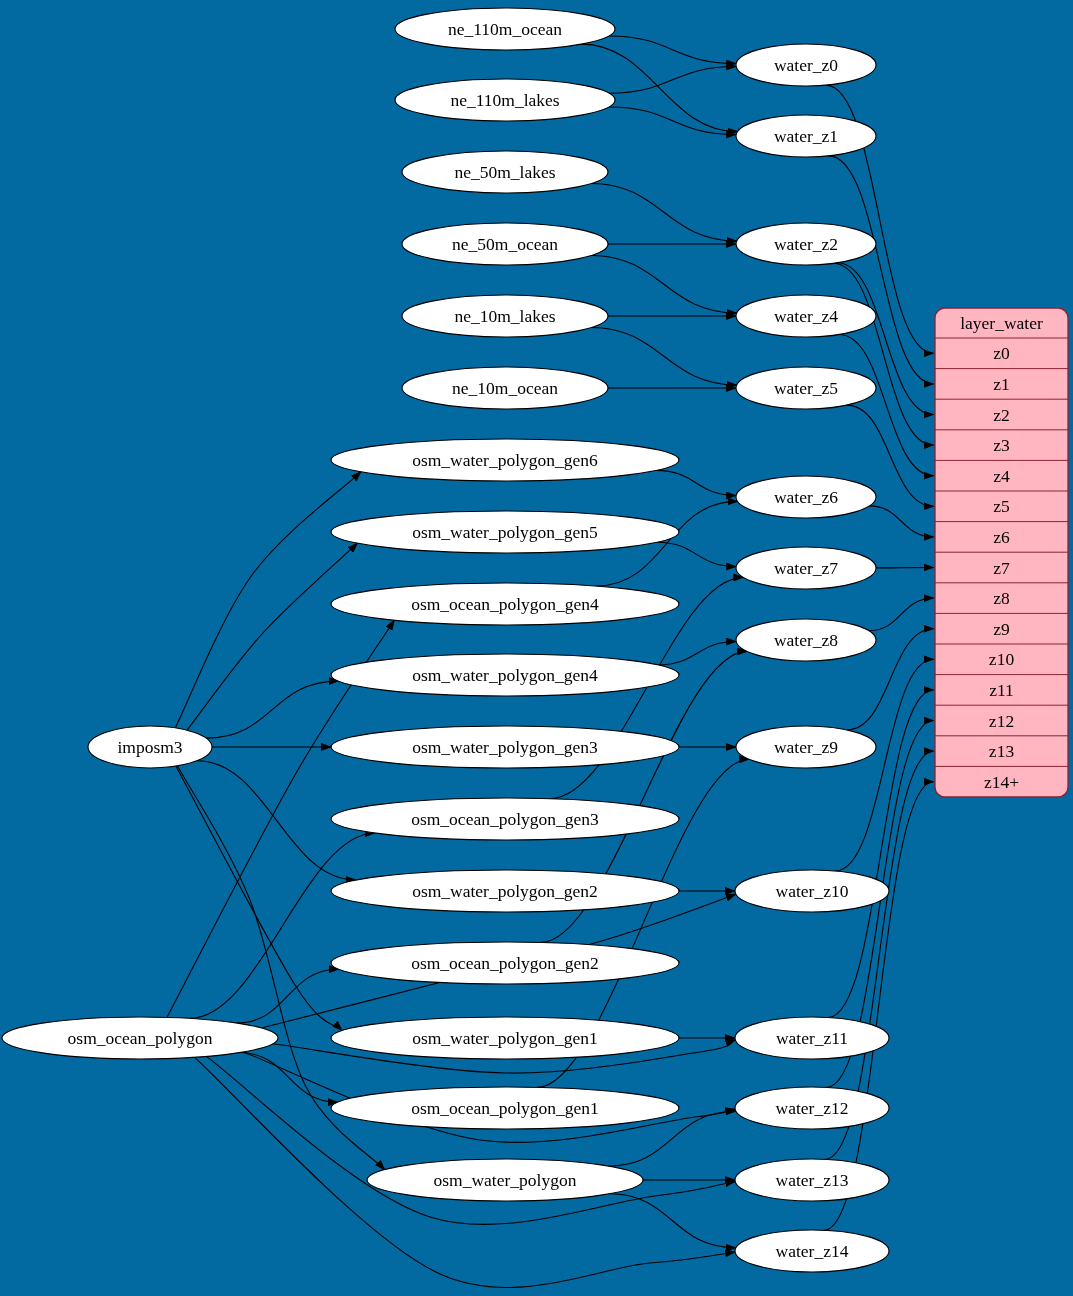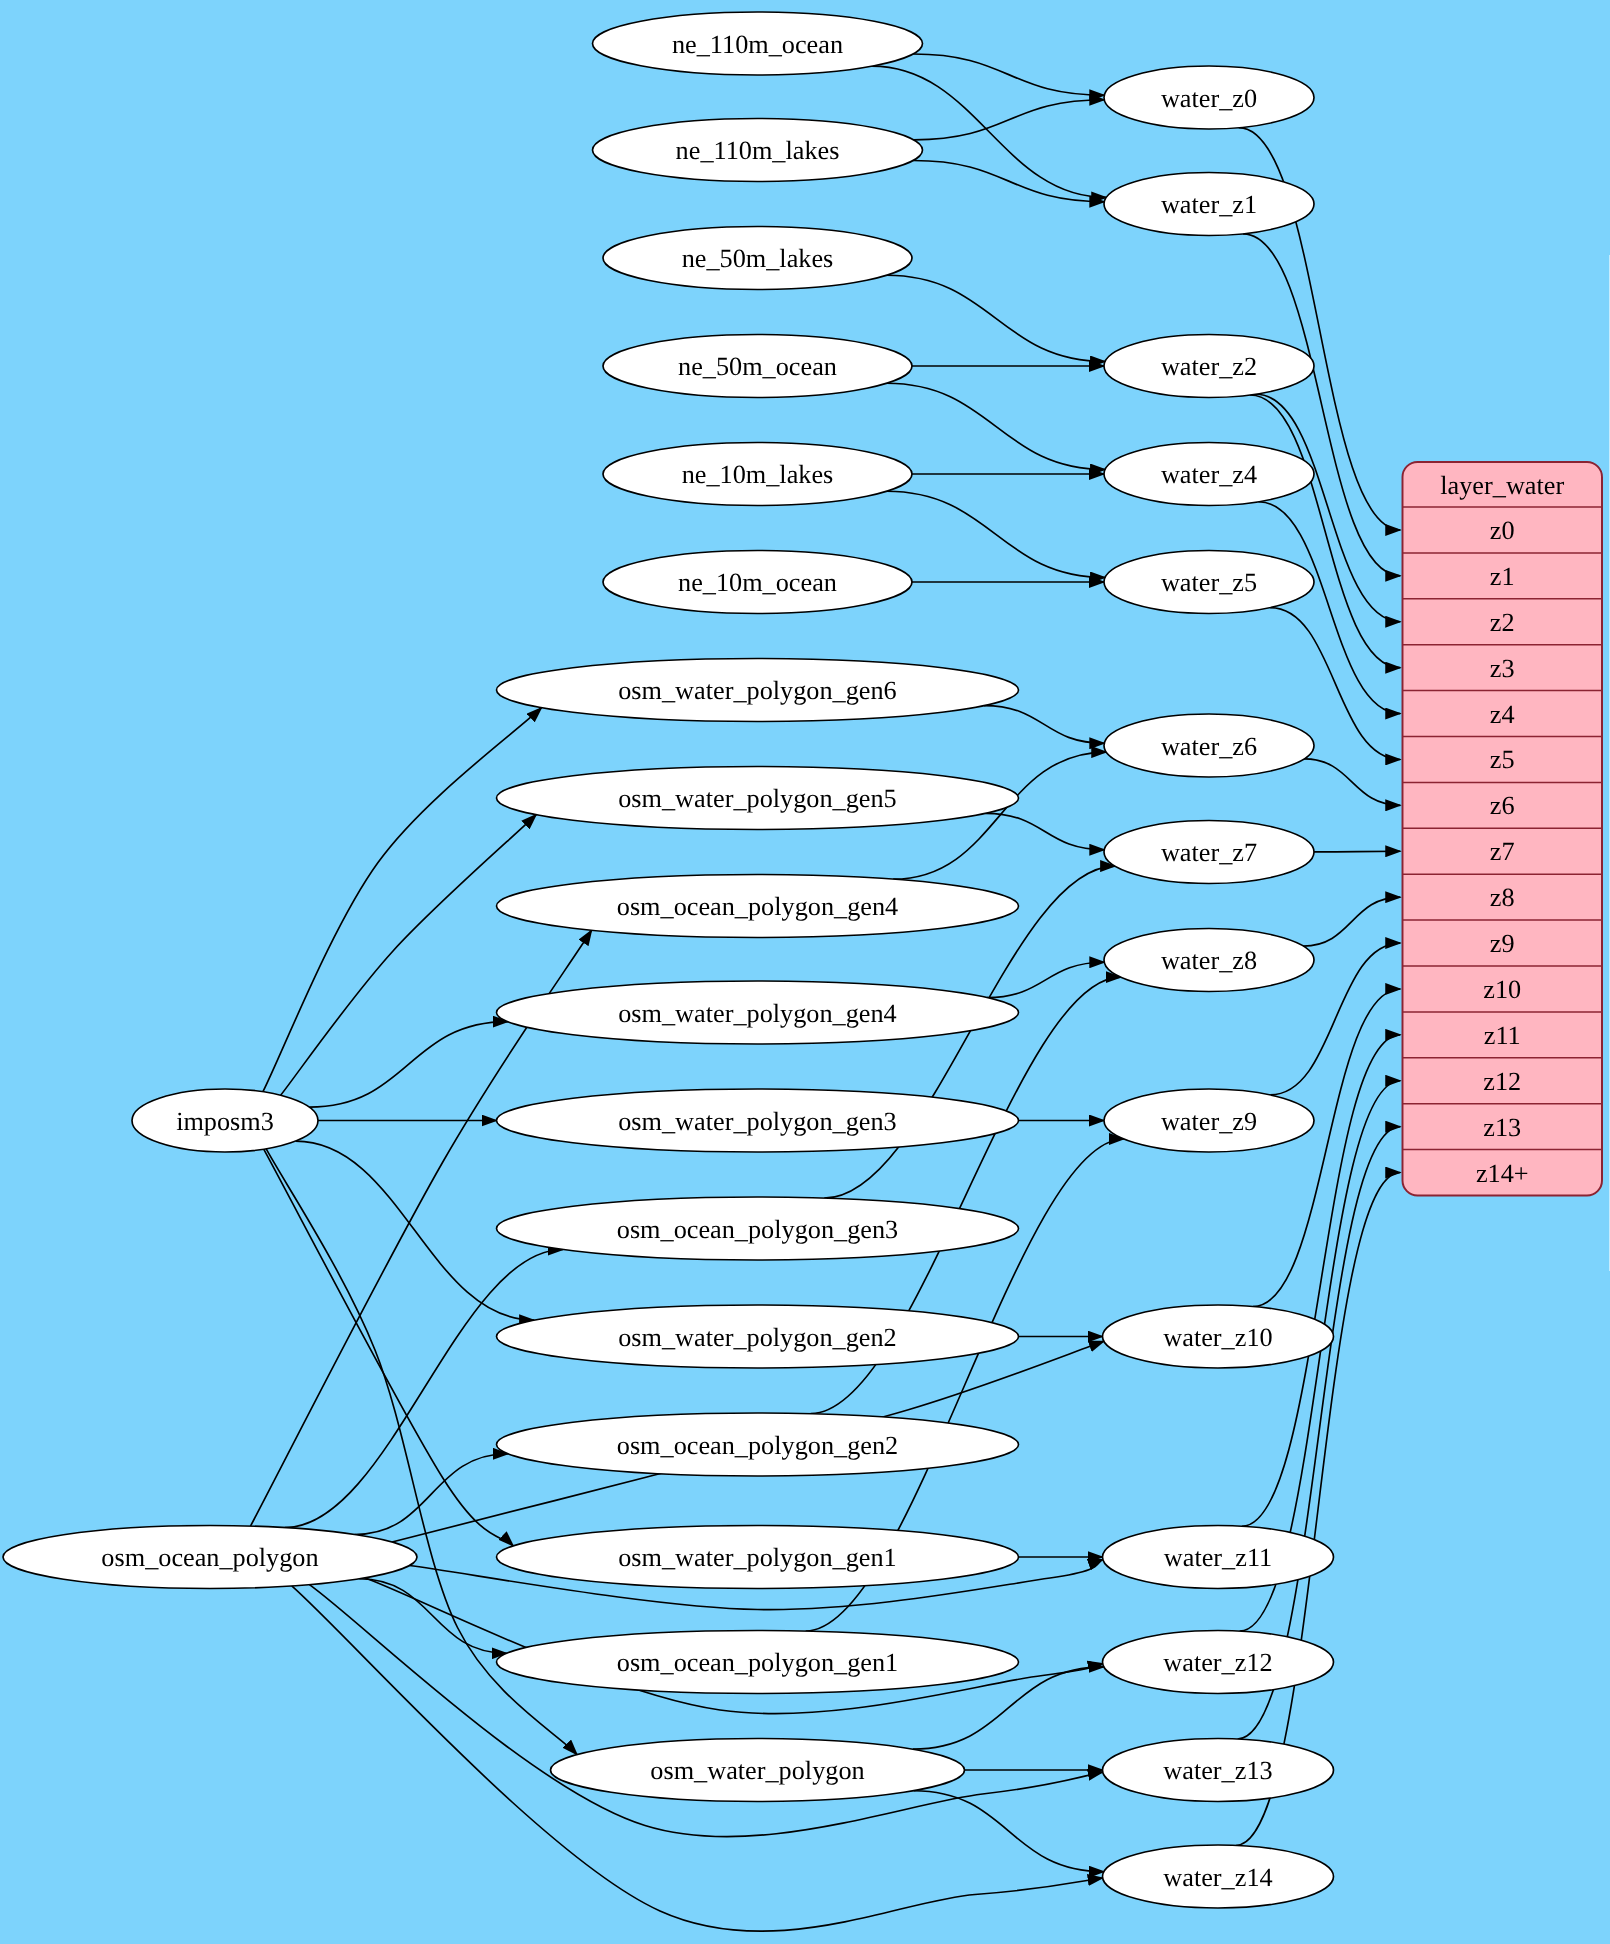--- a/index.html
+++ b/index.html
@@ -1,16 +1,16 @@
 <!DOCTYPE html>
 <html><head>
 <meta charset="utf-8">
 <style>
   html,body{margin:0;padding:0;background:#ffffff;}
-  .canvas{position:relative;width:1073px;height:1296px;background:#7dd3fc;overflow:hidden;}
+  .canvas{position:relative;width:1073px;height:1296px;background:#0369a1;overflow:hidden;}
   svg{display:block;}
   svg text{font-family:"Liberation Serif","DejaVu Serif",serif;fill:#000;}
 </style>
 </head>
 <body>
 
 <div class="canvas">
   <svg xmlns="http://www.w3.org/2000/svg" width="1073" height="1296" viewBox="0 0 1073 1296">
       <defs>
         <marker id="arrow" viewBox="0 0 11 8" refX="10" refY="4" markerWidth="11" markerHeight="8" markerUnits="userSpaceOnUse" orient="auto">

